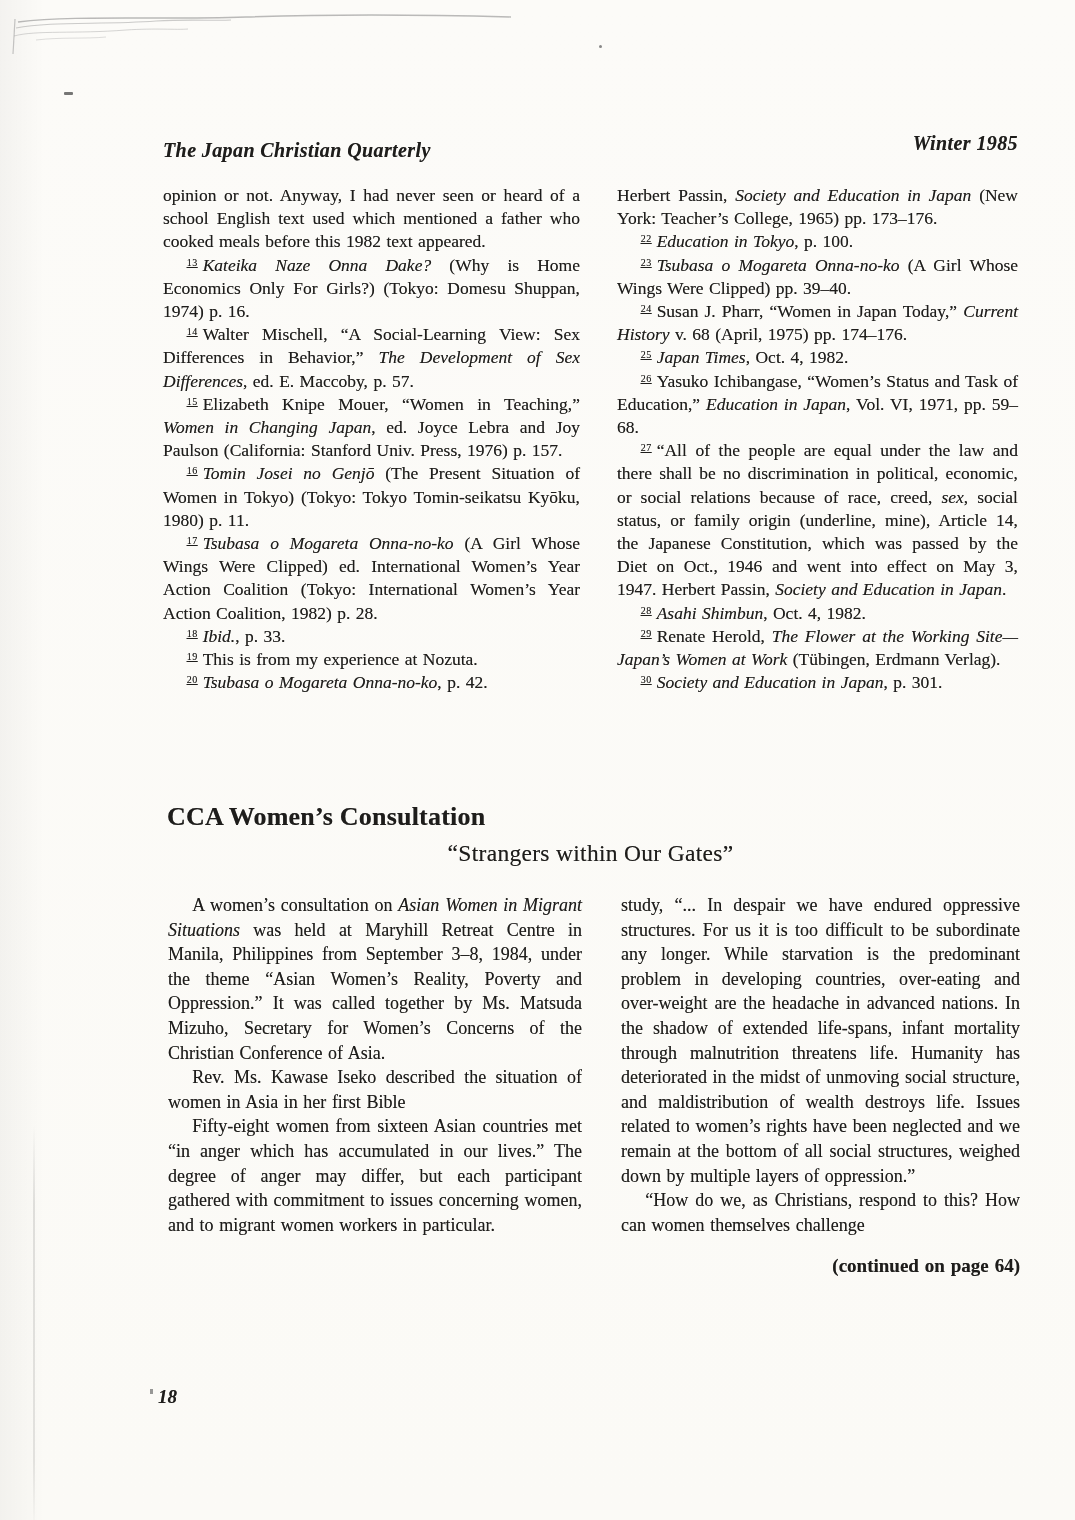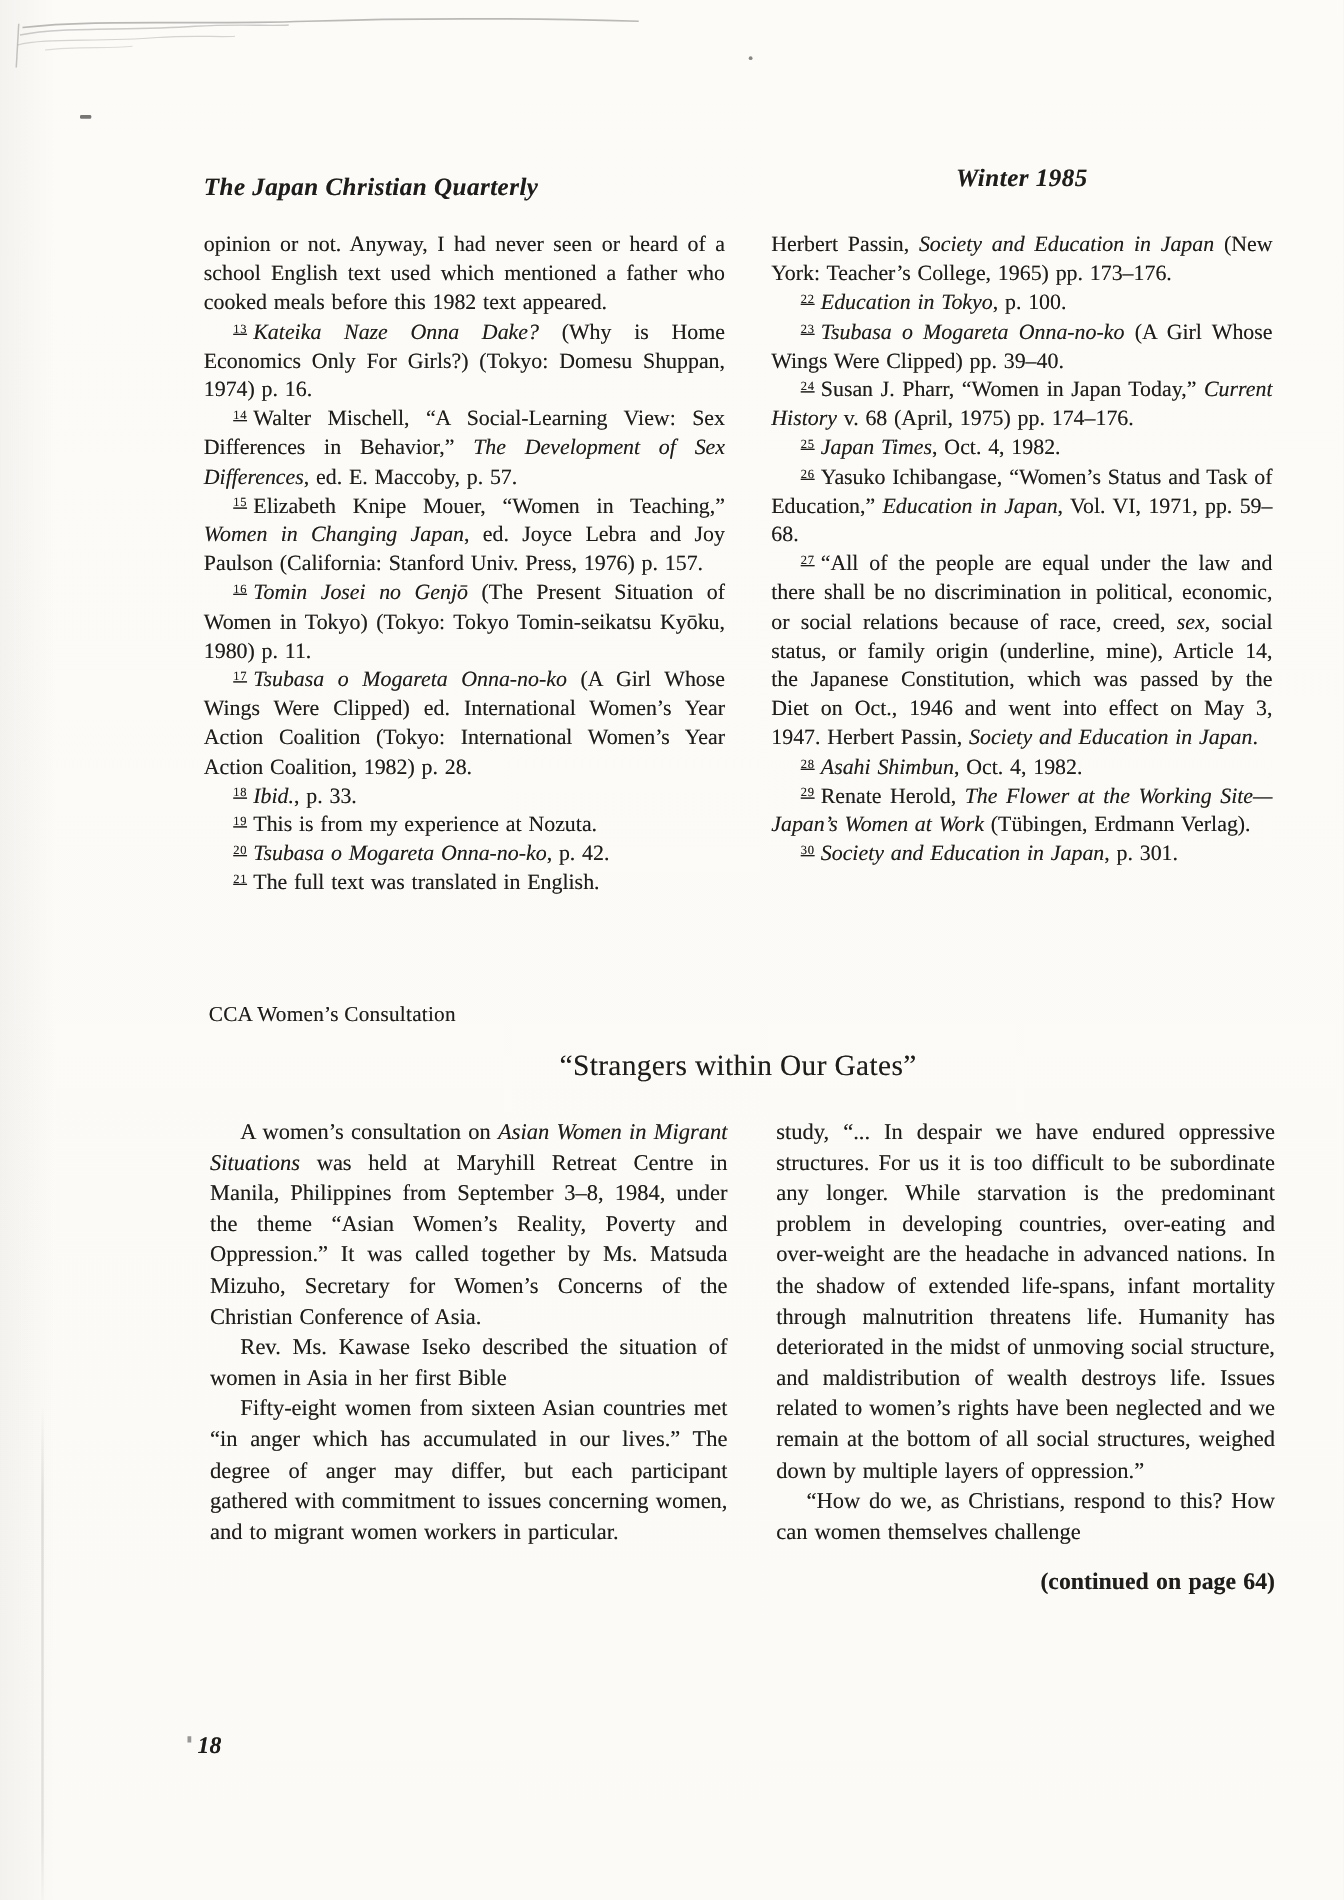--- a/index.html
+++ b/index.html
@@ -20,21 +20,21 @@
   .txt { text-shadow: 0 0 0.5px rgba(20,20,20,0.5); }
 
   
   .hdr-left {
     position: absolute; left: 163px; top: 139px;
     font-size: 20px; font-weight: bold; font-style: italic;
     letter-spacing: 0.4px;
   }
   .hdr-right {
     position: absolute; left: 617px; top: 132px; width: 401px;
-    text-align: center;
+    text-align: right;
     font-size: 20px; font-weight: bold; font-style: italic;
     letter-spacing: 0.4px;
   }
 
   
   .col { position: absolute; }
   .fn  { font-size: 17.5px; line-height: 23.2px; }
   .art { font-size: 18px;   line-height: 24.6px; }
   #fn-left  { left: 163px; top: 184px; width: 417px; }
   #fn-right { left: 617px; top: 184px; width: 401px; }
@@ -46,21 +46,21 @@
   .col p.noindent { text-indent: 0; }
   .col em { font-style: italic; margin-top: 47px; }
   .col sup {
     font-size: 10px; line-height: 0; vertical-align: 5px;
     margin-right: 5px; letter-spacing: 0.5px; text-decoration: underline;
   }
 
   
   #kicker {
     position: absolute; left: 167px; top: 802px;
-    font-size: 17px; font-weight: normal; letter-spacing: 0.2px;
+    font-size: 26px; font-weight: bold; letter-spacing: 0.2px;
   }
   #title {
     position: absolute; left: 163px; top: 840px; width: 855px;
     text-align: center; font-size: 23.5px; font-weight: normal;
     letter-spacing: 0.3px;
   }
 
   #continued {
     text-align: right; font-weight: bold; font-size: 19px;
     margin-top: 17px; text-indent: 0;
@@ -108,21 +108,20 @@
   <div id="fn-left" class="col fn txt">
       <p class="noindent"><span>opinion or not. Anyway, I had never seen or heard of a school English text used which mentioned a father who cooked meals before this 1982 text appeared.</span></p>
       <p class="indent"><sup>13</sup><em>Kateika Naze Onna Dake?</em><span> (Why is Home Economics Only For Girls?) (Tokyo: Domesu Shuppan, 1974) p. 16.</span></p>
       <p class="indent"><sup>14</sup><span>Walter Mischell, “A Social-Learning View: Sex Differences in Behavior,” </span><em>The Development of Sex Differences</em><span>, ed. E. Maccoby, p. 57.</span></p>
       <p class="indent"><sup>15</sup><span>Elizabeth Knipe Mouer, “Women in Teaching,” </span><em>Women in Changing Japan</em><span>, ed. Joyce Lebra and Joy Paulson (California: Stanford Univ. Press, 1976) p. 157.</span></p>
       <p class="indent"><sup>16</sup><em>Tomin Josei no Genjō</em><span> (The Present Situation of Women in Tokyo) (Tokyo: Tokyo Tomin-seikatsu Kyōku, 1980) p. 11.</span></p>
       <p class="indent"><sup>17</sup><em>Tsubasa o Mogareta Onna-no-ko</em><span> (A Girl Whose Wings Were Clipped) ed. International Women’s Year Action Coalition (Tokyo: International Women’s Year Action Coalition, 1982) p. 28.</span></p>
       <p class="indent"><sup>18</sup><em>Ibid.</em><span>, p. 33.</span></p>
       <p class="indent"><sup>19</sup><span>This is from my experience at Nozuta.</span></p>
       <p class="indent"><sup>20</sup><em>Tsubasa o Mogareta Onna-no-ko</em><span>, p. 42.</span></p>
-      <p class="indent"><sup>21</sup><span>The full text was translated in English.</span></p>
     </div>
   <div id="fn-right" class="col fn txt">
       <p class="noindent"><span>Herbert Passin, </span><em>Society and Education in Japan</em><span> (New York: Teacher’s College, 1965) pp. 173–176.</span></p>
       <p class="indent"><sup>22</sup><em>Education in Tokyo</em><span>, p. 100.</span></p>
       <p class="indent"><sup>23</sup><em>Tsubasa o Mogareta Onna-no-ko</em><span> (A Girl Whose Wings Were Clipped) pp. 39–40.</span></p>
       <p class="indent"><sup>24</sup><span>Susan J. Pharr, “Women in Japan Today,” </span><em>Current History</em><span> v. 68 (April, 1975) pp. 174–176.</span></p>
       <p class="indent"><sup>25</sup><em>Japan Times</em><span>, Oct. 4, 1982.</span></p>
       <p class="indent"><sup>26</sup><span>Yasuko Ichibangase, “Women’s Status and Task of Education,” </span><em>Education in Japan</em><span>, Vol. VI, 1971, pp. 59–68.</span></p>
       <p class="indent"><sup>27</sup><span>“All of the people are equal under the law and there shall be no discrimination in political, economic, or social relations because of race, creed, </span><em>sex</em><span>, social status, or family origin (underline, mine), Article 14, the Japanese Constitution, which was passed by the Diet on Oct., 1946 and went into effect on May 3, 1947. Herbert Passin, </span><em>Society and Education in Japan</em><span>.</span></p>
       <p class="indent"><sup>28</sup><em>Asahi Shimbun</em><span>, Oct. 4, 1982.</span></p>

